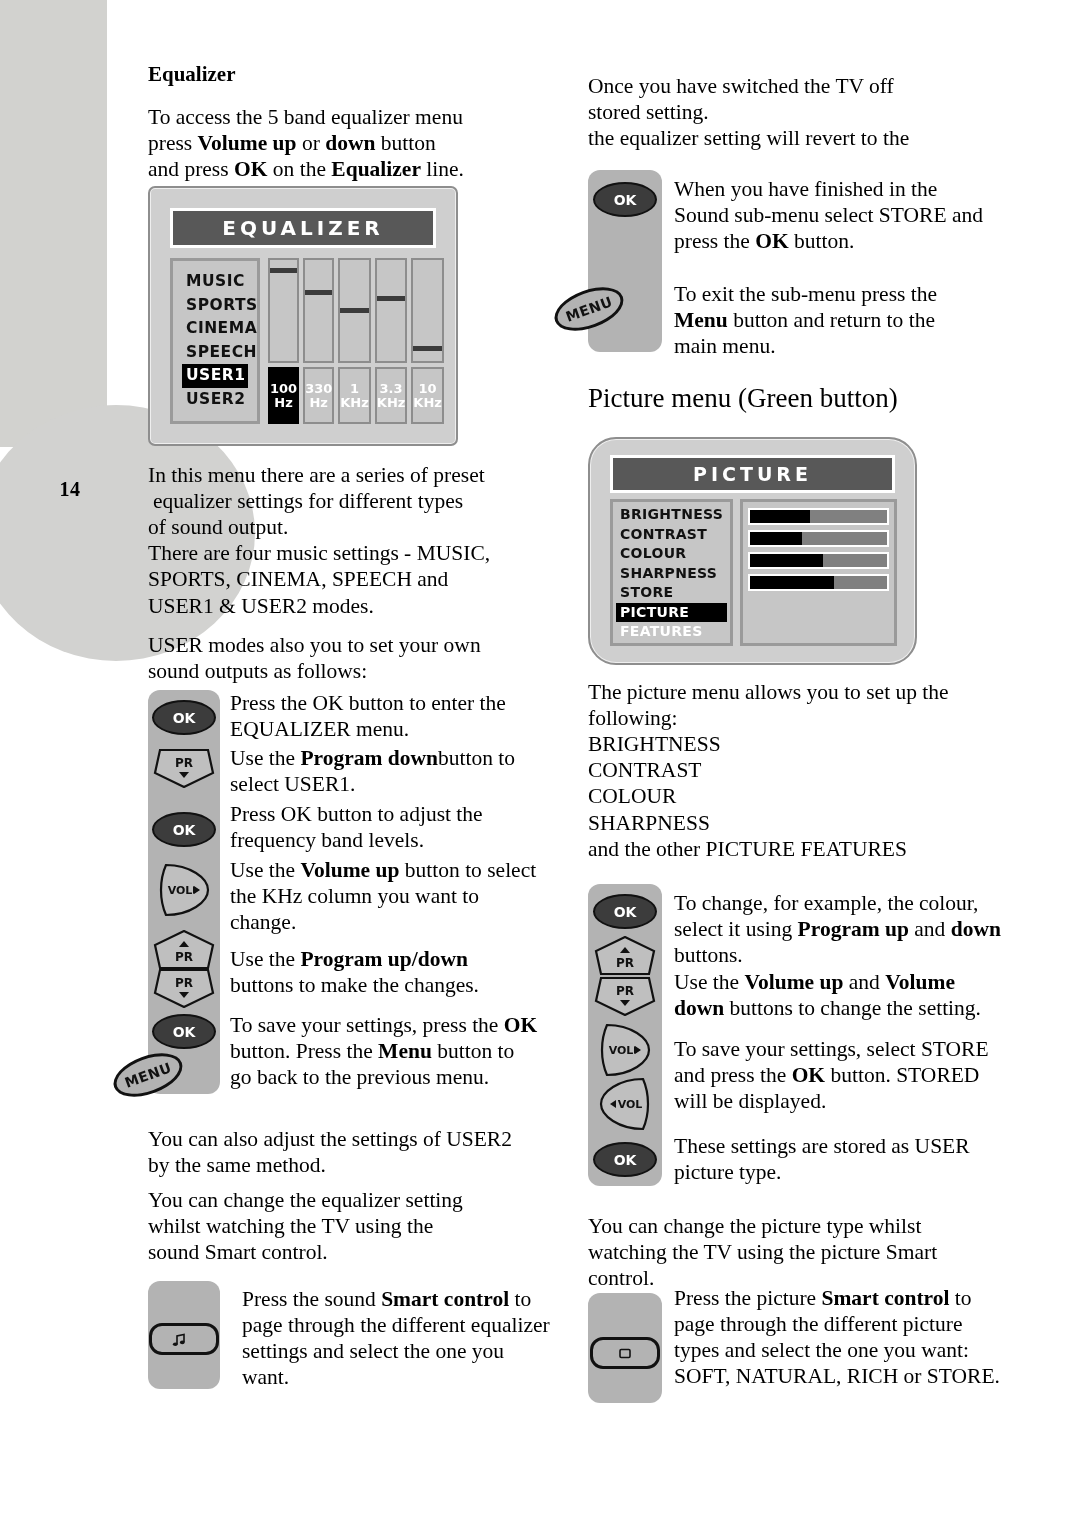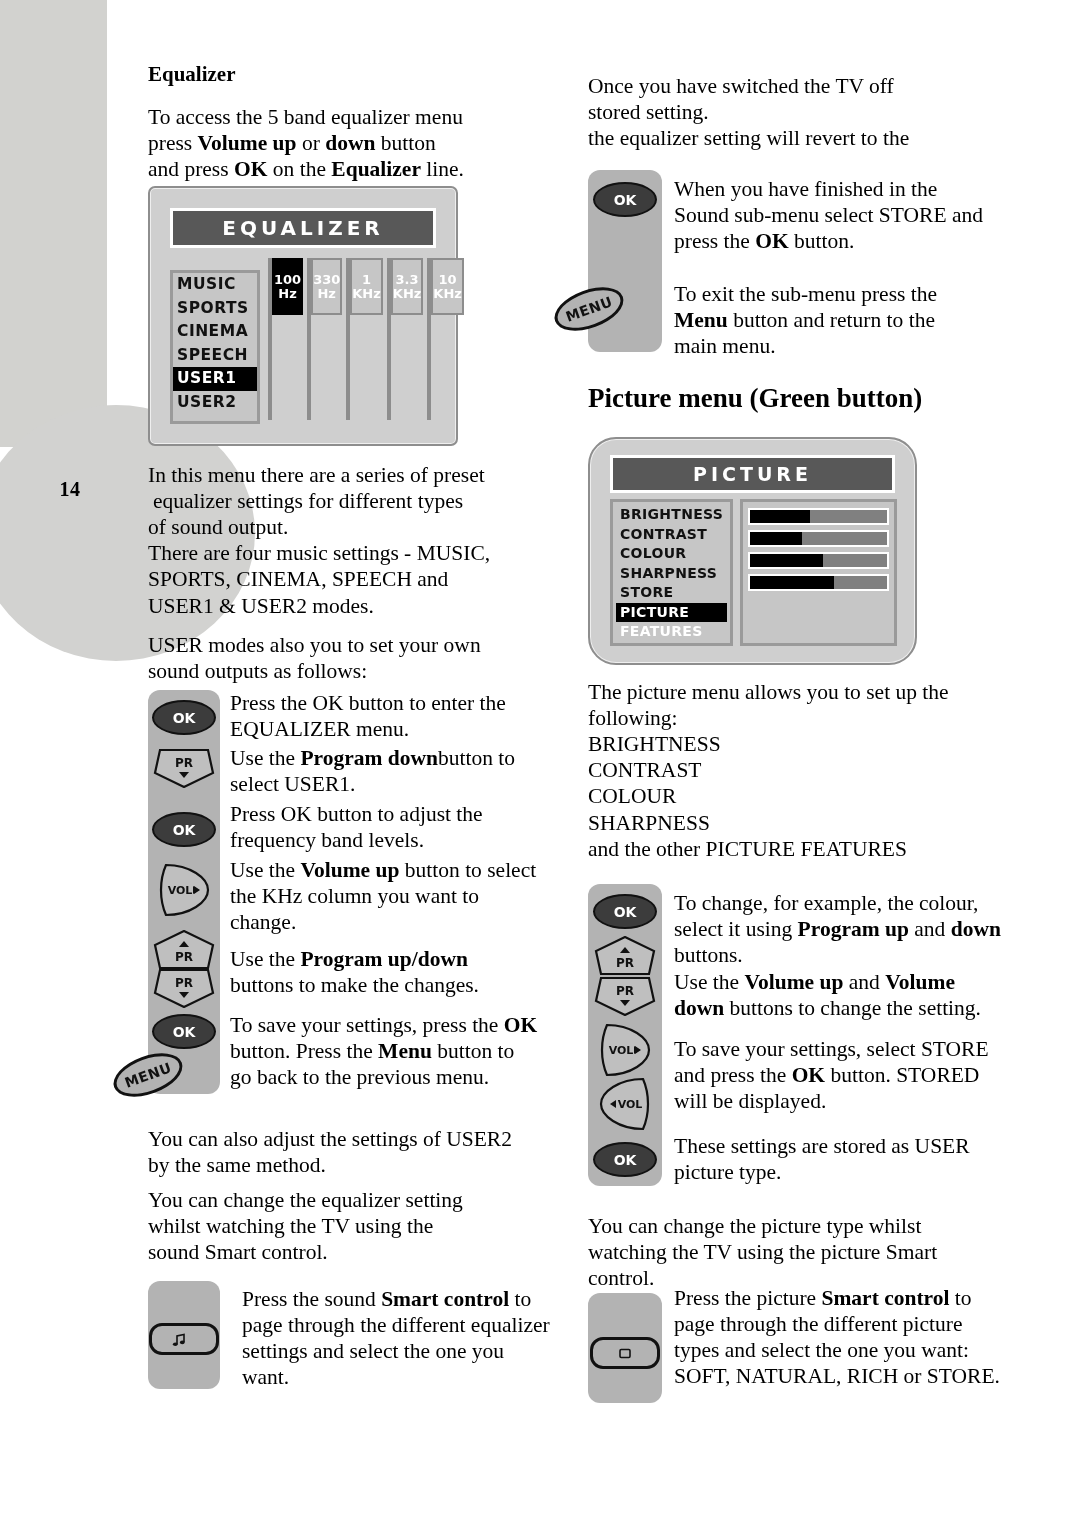--- a/index.html
+++ b/index.html
@@ -14,44 +14,44 @@
     background:#d2d2d0;border-radius:50%;}
   .page-number{position:absolute;left:48px;top:478px;width:44px;text-align:center;
     font-weight:bold;font-size:20px;letter-spacing:.5px;}
 
   
   .col{position:absolute;top:0;}
   .col-left{left:148px;width:420px;}
   .col-right{left:588px;width:432px;}
 
   .h-sec{font-weight:bold;font-size:21px;margin:0;line-height:1.15;}
-  .h-big{font-weight:bold;font-size:27px;margin:0;line-height:1.15;}
+  .h-big{font-weight:normal;font-size:27px;margin:0;line-height:1.15;}
   p.para{margin:0;font-size:21.5px;line-height:1.215;}
   .blk{position:absolute;}
   b{font-weight:bold;}
 
   
   .osd{background:#cfcfcf;border:2px solid #8e8e8e;border-radius:7px;
     box-shadow:0 0 0 1px #efefef inset;position:absolute;
     font-family:"DejaVu Sans","Liberation Sans",sans-serif;}
   .osd-title{background:#585858;border:3px solid #ffffff;color:#fff;text-align:center;
     font-weight:bold;letter-spacing:4px;}
 
   
   #eq-screen{left:0;top:186px;width:306px;height:256px;}
   #eq-screen .osd-title{position:absolute;left:20px;right:20px;top:20px;height:34px;
     line-height:34px;font-size:20px;}
   .eq-row{position:absolute;left:20px;right:18px;top:70px;bottom:20px;}
   .eq-list{position:absolute;left:0;top:0;width:90px;bottom:0;background:#c6c6c6;
-    border:3px solid #9a9a9a;box-sizing:border-box;padding:0;margin-top:12px;}
+    border:3px solid #9a9a9a;box-sizing:border-box;padding:9px;}
   .eq-item{height:23.5px;line-height:23.5px;font-size:15.5px;font-weight:bold;
     letter-spacing:.5px;padding-left:4px;color:#111;}
   .eq-item.sel{background:#000;color:#fff;}
   .eq-bands{position:absolute;left:98px;right:0;top:0;bottom:0;display:flex;gap:4px;}
-  .band{flex:1;display:flex;flex-direction:row;}
+  .band{flex:1;display:flex;flex-direction:column;}
   .band-track{flex:1;background:#c6c6c6;border:2px solid #8d8d8d;position:relative;
     box-sizing:border-box;margin-bottom:4px;}
   .band-marker{position:absolute;left:0;right:0;height:5px;background:#3b3b3b;}
   .band-label{height:57px;background:#c6c6c6;border:2px solid #8d8d8d;box-sizing:border-box;
     color:#fff;font-weight:bold;font-size:13px;line-height:1.05;text-align:center;
     display:flex;flex-direction:column;justify-content:center;}
   .band-label.sel{background:#000;border-color:#000;}
   .band-label span{display:block;}
 
   

